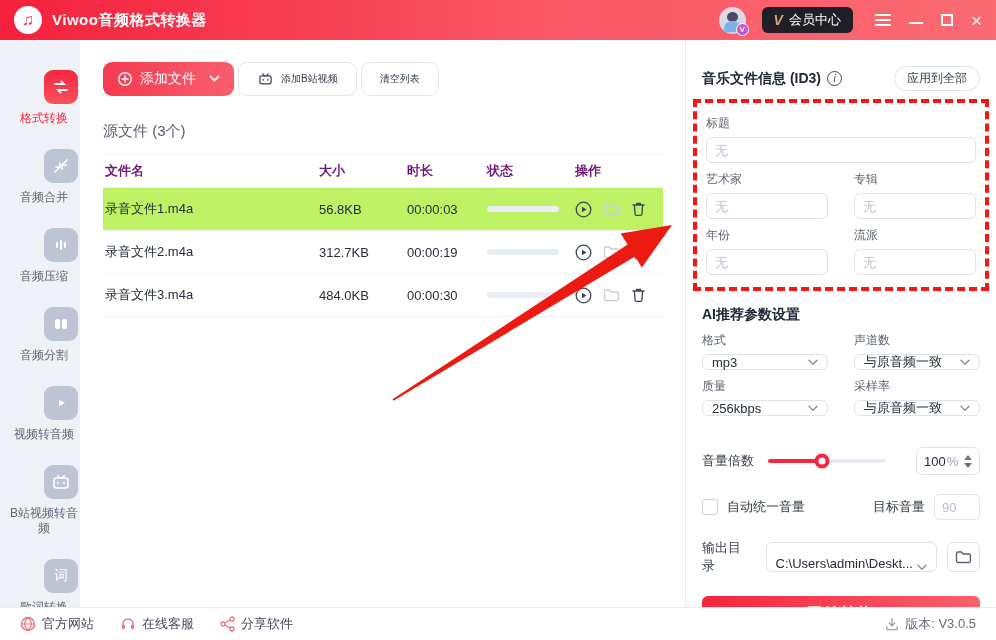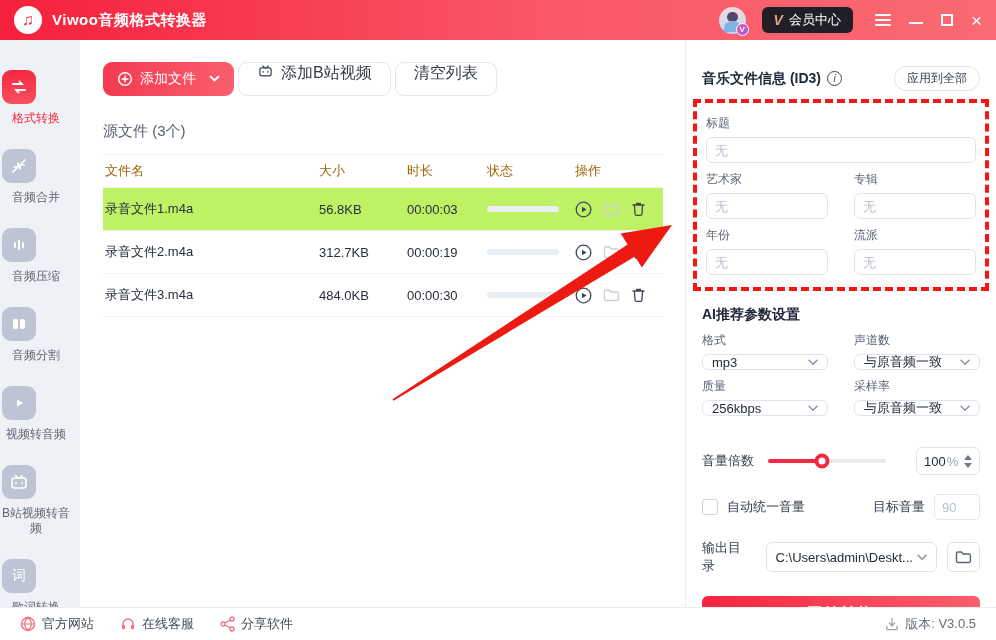--- a/index.html
+++ b/index.html
@@ -28,39 +28,39 @@
   .hamburger { display:flex; flex-direction:column; gap:3px; cursor:pointer; }
   .hamburger span { width:16px; height:2px; background:#fff; border-radius:1px; }
   .win-min { width:14px; height:2px; background:#fff; margin-top:6px; cursor:pointer; }
   .win-max { width:12px; height:12px; border:2px solid #fff; cursor:pointer; }
   .win-close { color:#fff; font-size:19px; line-height:1; cursor:pointer; }
 
   
   .app { display:flex; height:567px; }
   .sidebar { width:80px; background:#eef1f6; padding-top:30px; display:flex; flex-direction:column;
     align-items:center; gap:23px; }
-  .side-item { display:flex; flex-direction:column; align-items:flex-start; gap:7px; cursor:pointer; width:76px; }
+  .side-item { display:flex; flex-direction:column; align-items:flex-end; gap:7px; cursor:pointer; width:76px; }
   .side-icon { width:34px; height:34px; border-radius:9px; background:#bdc4d3; display:flex;
     align-items:center; justify-content:center; color:#fff; }
   .side-item.active .side-icon { background:linear-gradient(180deg,#f5273f,#f9505f); }
   .side-label { font-size:12px; color:#5f6575; text-align:center; width:68px; line-height:1.25; }
   .side-item.active .side-label { color:#f5273f; }
 
   .main { flex:1; padding:22px 22px 0 23px; position:relative; }
   .toolbar { display:flex; gap:4px; }
   .btn-primary { height:34px; background:linear-gradient(90deg,#f43a50,#f95e6d); border:none; border-radius:9px;
     color:#fff; font-size:14px; display:flex; align-items:center; gap:7px; padding:0 14px; cursor:pointer;
     font-family:inherit; }
   .btn-secondary { height:34px; background:#fff; border:1px solid #e3e6ed; border-radius:9px; color:#333a49;
-    font-size:16px; display:flex; align-items:flex-start; gap:7px; padding:0 18px; cursor:pointer; font-family:inherit; }
+    font-size:10px; display:flex; align-items:center; gap:7px; padding:0 18px; cursor:pointer; font-family:inherit; }
   .source-label { margin-top:26px; font-size:15px; color:#565d6c; }
 
   .table { margin-top:13px; }
   .thead, .trow { display:flex; align-items:center; }
-  .thead { height:34px; border-top:1px solid #eef0f5; border-bottom:1px solid #eef0f5; color:#a16207; font-size:13px; }
+  .thead { height:34px; border-top:1px solid #eef0f5; border-bottom:1px solid #eef0f5; color:#701a75; font-size:13px;font-weight:bold; }
   .trow { height:43px; border-bottom:1px solid #f1f3f7; font-size:13px; color:#272e3e; }
   .trow.highlight { background:#bef264; }
   .col-name { flex:1; padding-left:2px; }
   .col-size { width:88px; }
   .col-dur  { width:80px; }
   .col-status { width:88px; }
   .col-ops { width:88px; display:flex; align-items:center; gap:11px; }
   .progress { width:72px; height:6px; background:#e9edf4; border-radius:3px; }
   .op-icon { cursor:pointer; display:flex; }
 
@@ -98,21 +98,21 @@
   .tri-down { width:0; height:0; border-left:4px solid transparent; border-right:4px solid transparent; border-top:5px solid #6e7789; }
 
   .autovol-row { margin-top:19px; display:flex; align-items:center; }
   .checkbox { width:16px; height:16px; border:1px solid #ccd2dd; border-radius:3px; background:#fff; cursor:pointer; }
   .autovol-row .ctl-label { margin-left:9px; }
   .target-label { margin-left:auto; font-size:13px; color:#39404f; }
   .target-input { width:46px; height:26px; border:1px solid #e2e6ee; border-radius:5px; margin-left:9px;
     font-size:13px; color:#b9c0cd; padding:0 7px; font-family:Liberation Sans, sans-serif; outline:none; }
 
   .output-row { margin-top:19px; display:flex; align-items:center; }
-  .output-select { flex:1; margin-left:13px; height:30px; }
+  .output-select { flex:1; margin-left:13px; height:30px;align-items:flex-end; }
   .output-text { white-space:nowrap; overflow:hidden; }
   .folder-btn { width:34px; height:30px; border:1px solid #dfe3ec; border-radius:6px; background:#fff;
     margin-left:10px; display:flex; align-items:center; justify-content:center; cursor:pointer; }
 
   .start-btn { margin-top:21px; width:100%; height:35px; border:none; border-radius:6px; cursor:pointer;
     background:linear-gradient(90deg,#f5253e,#fa5f6e); color:#fff; font-size:15px; font-weight:bold;
     letter-spacing:2px; font-family:inherit; }
 
   
   .footerbar { position:absolute; left:0; bottom:0; width:996px; height:33px; background:#fff;

